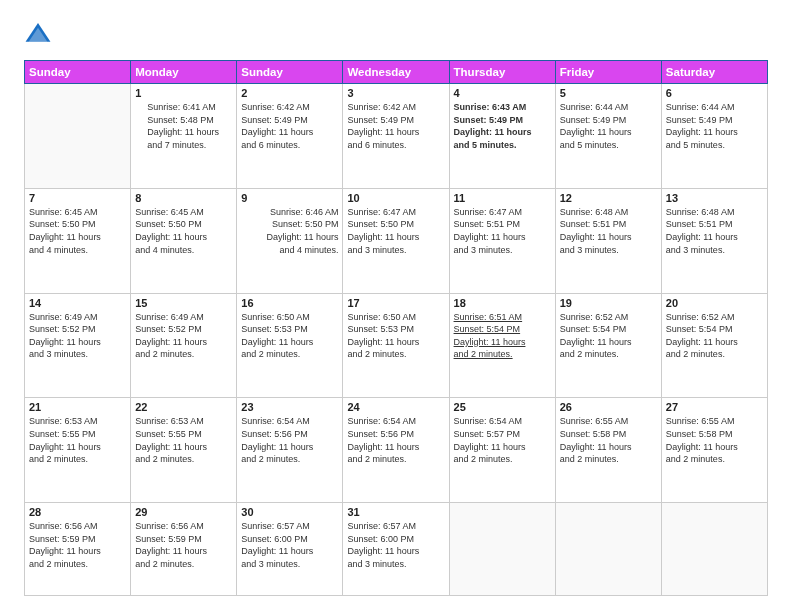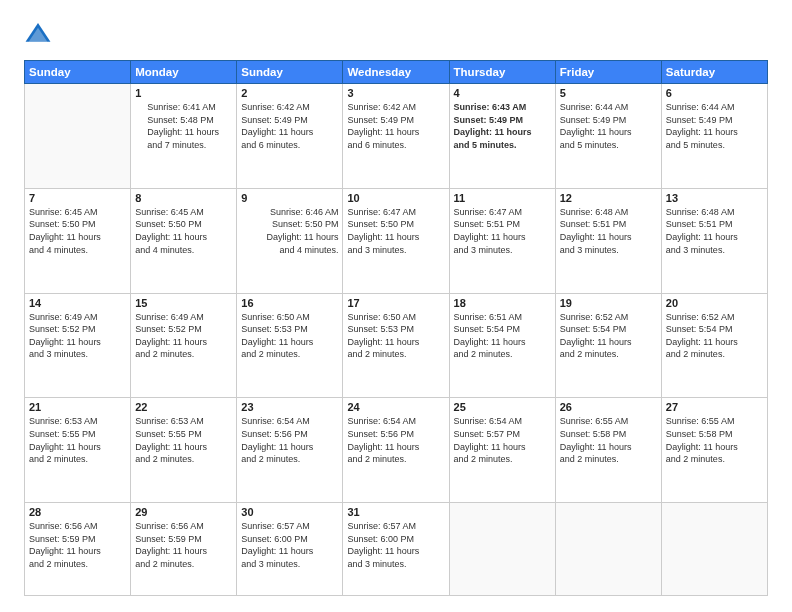--- a/index.html
+++ b/index.html
@@ -55,21 +55,21 @@
       color: #555;
     }
     .calendar {
       flex: 1;
       border: 1px solid #ccc;
       border-collapse: collapse;
       width: 100%;
       table-layout: fixed;
     }
     .calendar th {
-      background-color: #3b82f6;
+      background-color: #d946ef;
       color: #fff;
       font-size: 11.5px;
       font-weight: bold;
       padding: 5px 4px;
       text-align: left;
       border: 1px solid #2060a0;
     }
     .calendar td {
       border: 1px solid #ccc;
       vertical-align: top;
@@ -251,21 +251,21 @@
           </td>
           <td>
             <span class="day-num">17</span>
             <div class="day-info" style="white-space: pre-line;">Sunrise: 6:50 AM
 Sunset: 5:53 PM
 Daylight: 11 hours
 and 2 minutes.</div>
           </td>
           <td>
             <span class="day-num">18</span>
-            <div class="day-info" style="white-space: pre-line;">Sunrise: 6:51 AM
+            <div class="day-info" style="white-space: pre-line; text-decoration: underline;">Sunrise: 6:51 AM
 Sunset: 5:54 PM
 Daylight: 11 hours
 and 2 minutes.</div>
           </td>
           <td>
             <span class="day-num">19</span>
             <div class="day-info" style="white-space: pre-line;">Sunrise: 6:52 AM
 Sunset: 5:54 PM
 Daylight: 11 hours
 and 2 minutes.</div>

